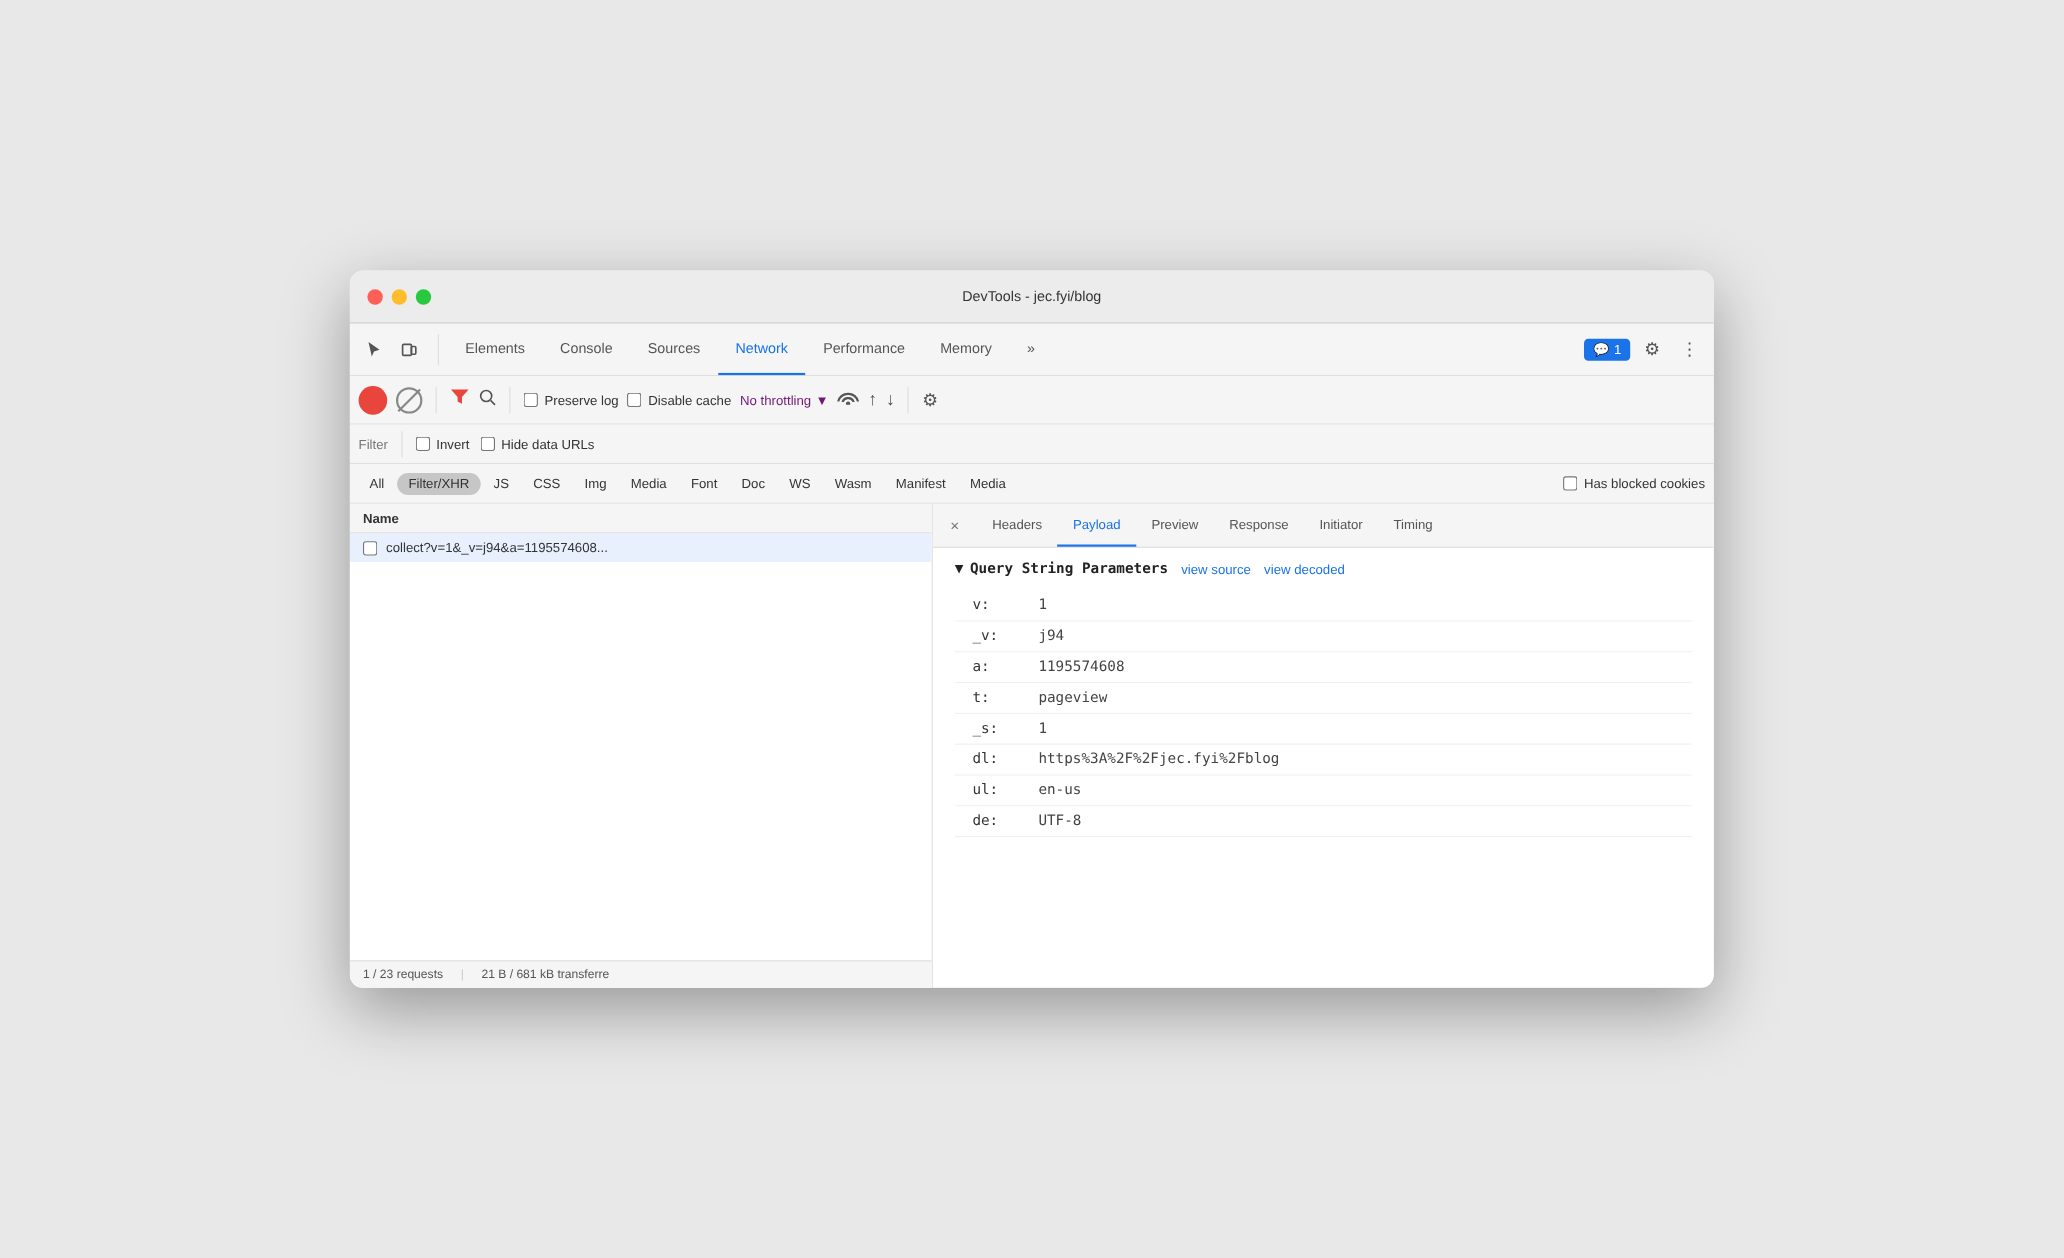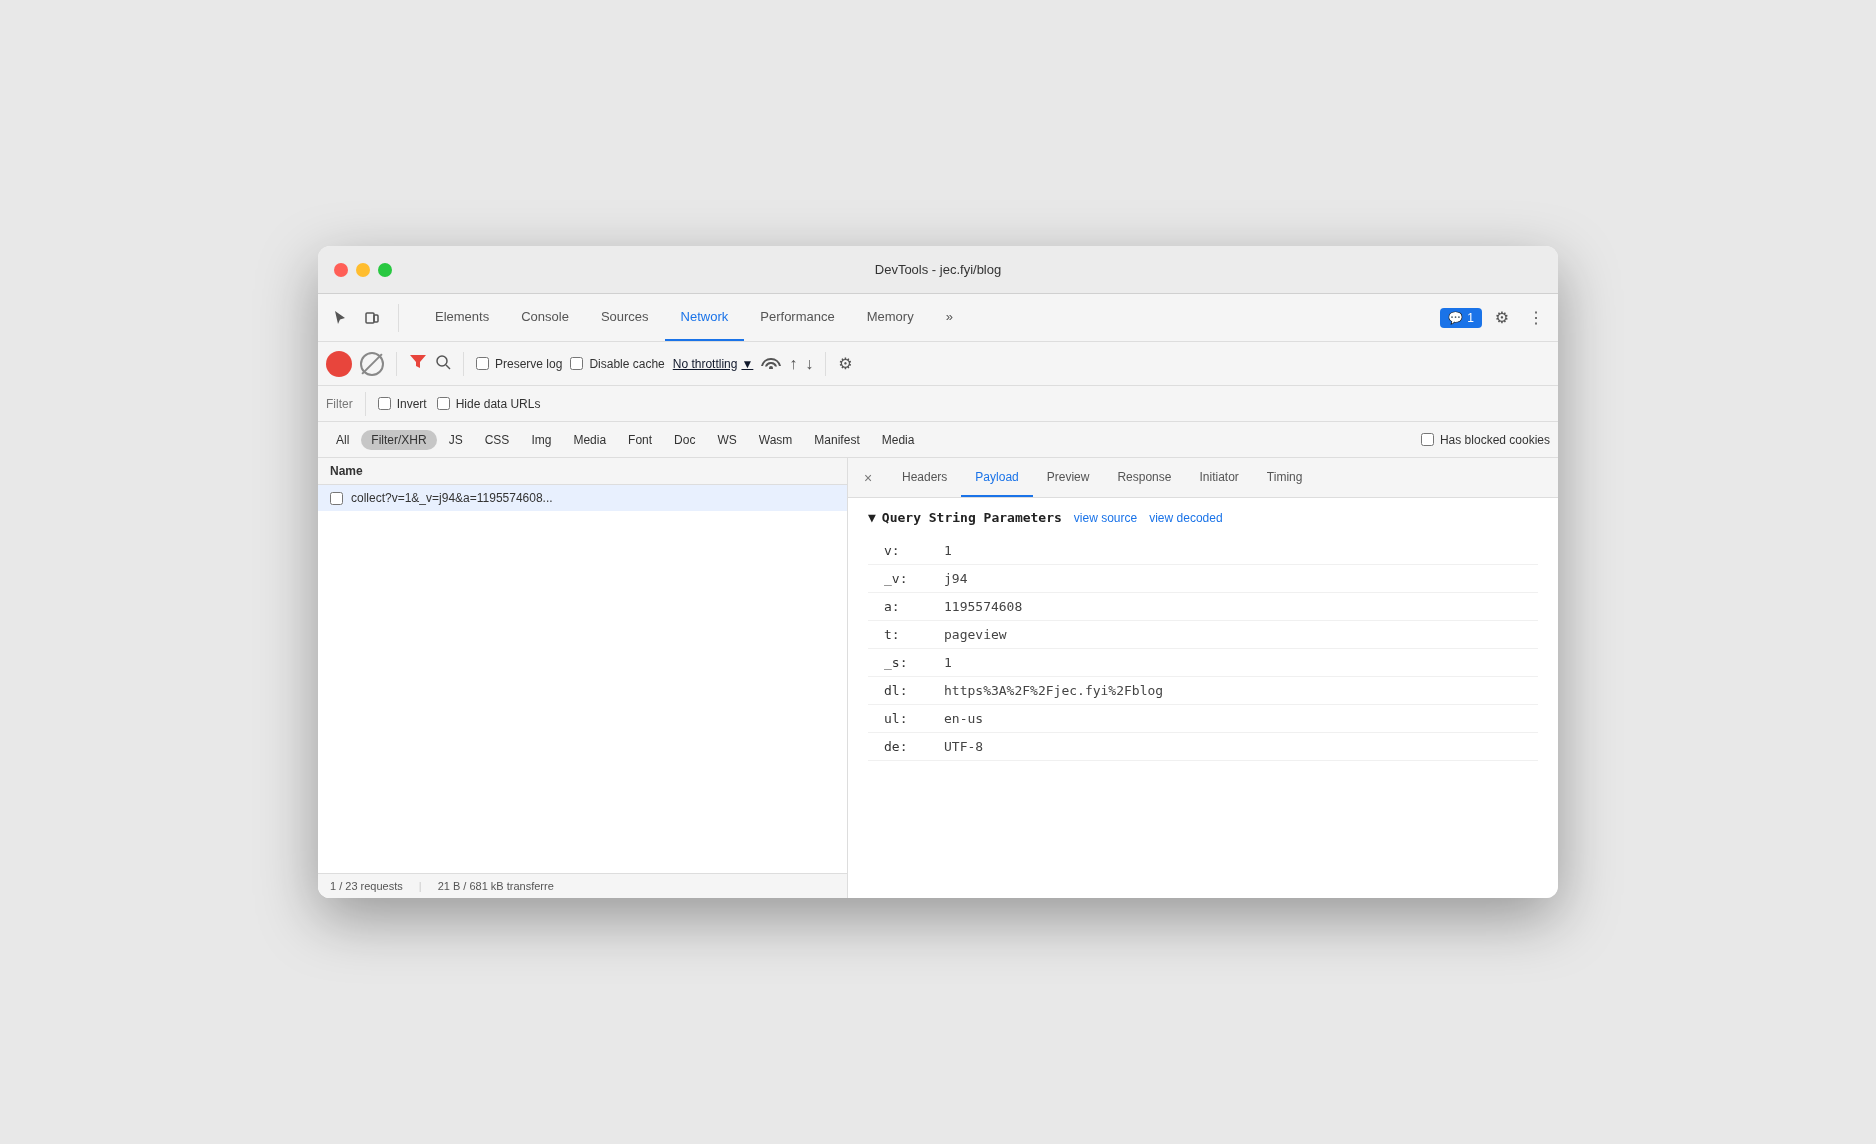--- a/index.html
+++ b/index.html
@@ -48,21 +48,21 @@
       color: #333;
     }
     
     .main-toolbar {
       background: #f5f5f5;
       border-bottom: 1px solid #ddd;
       display: flex;
       align-items: center;
       height: 48px;
       padding: 0 8px;
-      gap: 12px;
+      gap: 0;
     }
     .toolbar-icons {
       display: flex;
       align-items: center;
       gap: 4px;
       padding-right: 12px;
       border-right: 1px solid #ddd;
       margin-right: 8px;
     }
     .toolbar-icon-btn {
@@ -188,23 +188,22 @@
       font-size: 12px;
       color: #333;
       cursor: pointer;
     }
     .checkbox-label input { cursor: pointer; }
     .throttle-select {
       display: flex;
       align-items: flex-start;
       gap: 4px;
       font-size: 12px;
-      color: #0f172a;
-      cursor: pointer;
-      text-decoration: underline;
+      color: #701a75;
+      cursor: pointer;
     }
     .settings-icon { color: #555; font-size: 16px; cursor: pointer; }
     
     .filter-row {
       background: #f5f5f5;
       border-bottom: 1px solid #ddd;
       display: flex;
       align-items: center;
       height: 36px;
       padding: 0 8px;

